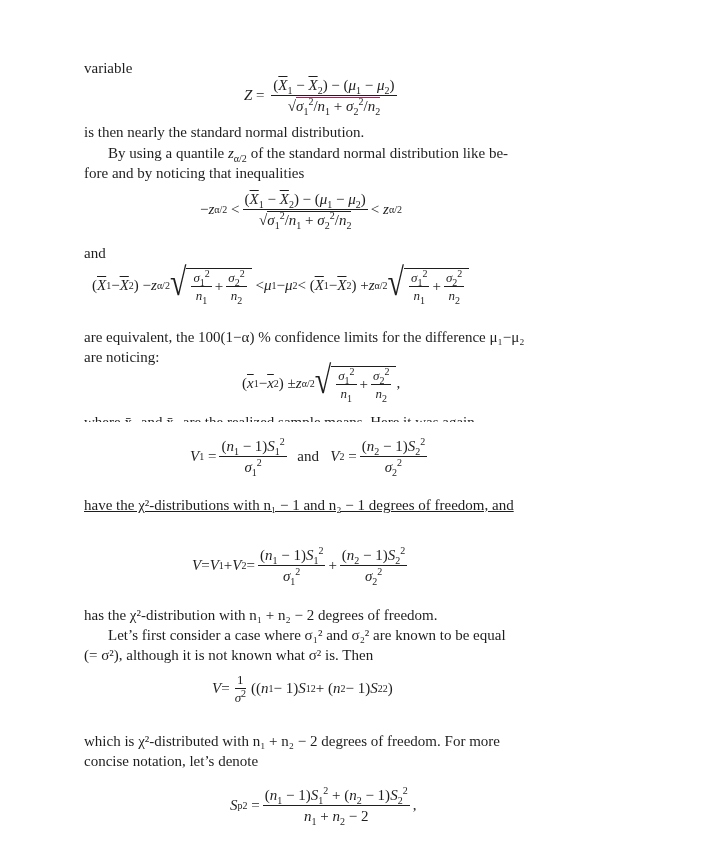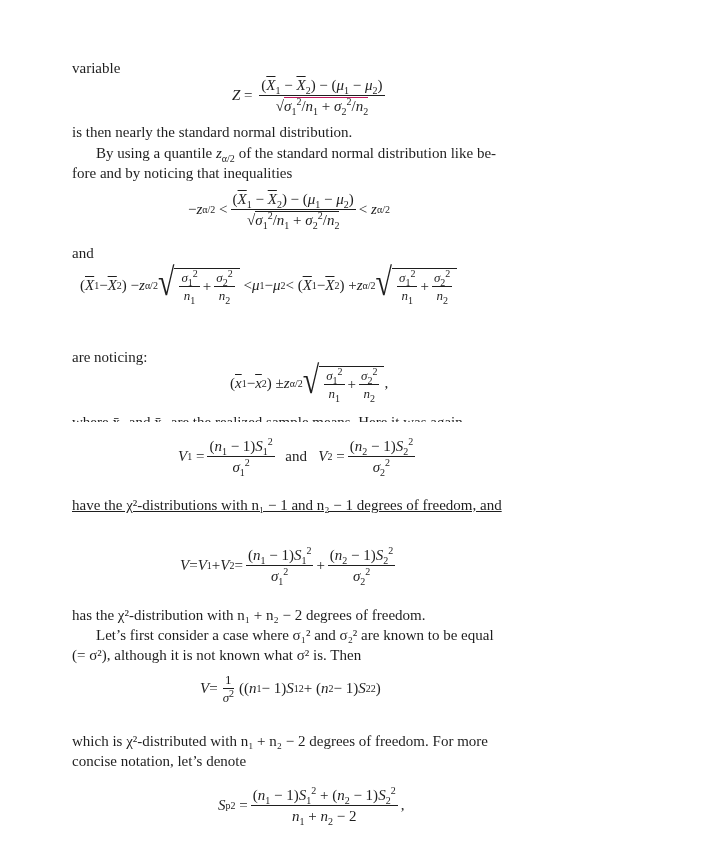--- a/index.html
+++ b/index.html
@@ -1,18 +1,18 @@
 <!DOCTYPE html>
 <html><head>
 <meta charset="utf-8">
 <style>
   html, body { margin:0; padding:0; background:#ffffff; }
   body { width:721px; height:863px; position:relative; overflow:hidden;
          font-family:"DejaVu Serif","Liberation Serif",serif; color:#222; }
-  .page { position:absolute; left:0; top:0; width:654px; height:863px; }
+  .page { position:absolute; left:12px; top:0; width:654px; height:863px; }
   .txt { position:absolute; left:72px; width:510px; font-size:15px; line-height:20px;
          font-family:"Liberation Serif","DejaVu Serif",serif; color:#1e1e1e; text-align:justify; white-space:nowrap; }
   .indent { text-indent:24px; }
   .eq { position:absolute; font-family:"Liberation Serif","DejaVu Serif",serif; font-size:15px; color:#1e1e1e;
         display:flex; align-items:center; white-space:nowrap; }
   i { font-style:italic; }
   .frac { display:inline-flex; flex-direction:column; align-items:center; vertical-align:middle; margin:0 3px;text-align:center; }
   .frac .num { padding:0 2px 1px; border-bottom:1px solid #1e1e1e; line-height:18px; }
   .frac .den { padding:1px 2px 0; line-height:18px; }
   .sm .num, .sm .den { font-size:13px; line-height:15px; }
@@ -79,20 +79,21 @@
             <span class="den"><i>n</i><sub>1</sub></span>
           </span>+
       <span class="frac sm">
             <span class="num"><i>σ</i><sub>2</sub><sup>2</sup></span>
             <span class="den"><i>n</i><sub>2</sub></span>
           </span>
     </span>
       </span>
   </div>
 
+  <div class="txt" style="top:327px;">are equivalent, the 100(1−α) % confidence limits for the difference μ₁−μ₂</div>
   <div class="txt" style="top:347px;">are noticing:</div>
 
   <div class="eq" style="left:230px; top:366px;">
     (<i class="ov">x</i><sub>1</sub> − <i class="ov">x</i><sub>2</sub>) ± <i>z</i><sub>α/2</sub>
     <span class="sqrt">
         <span class="rad">√</span>
         <span class="body">
       <span class="frac sm">
             <span class="num"><i>σ</i><sub>1</sub><sup>2</sup></span>
             <span class="den"><i>n</i><sub>1</sub></span>

